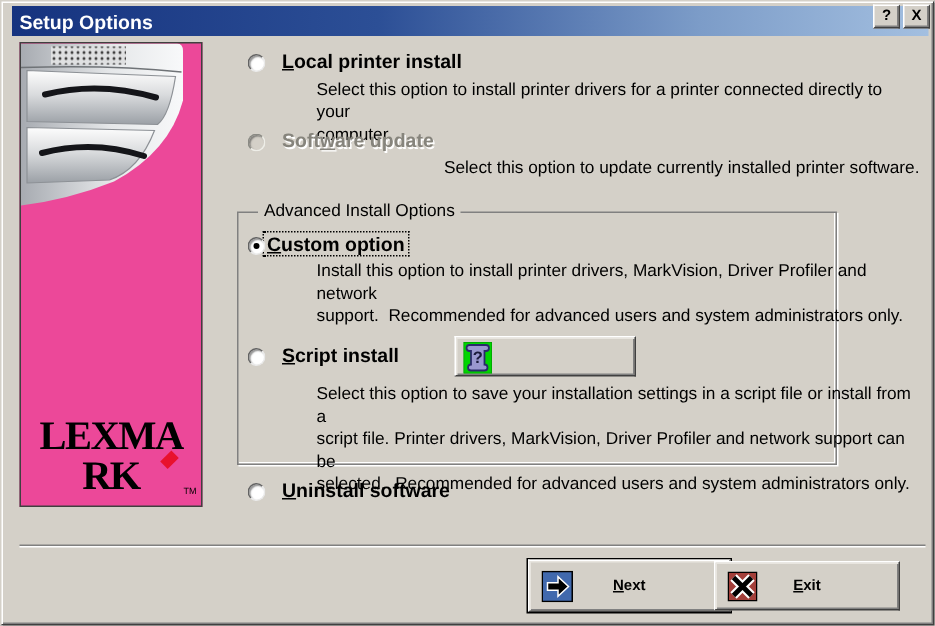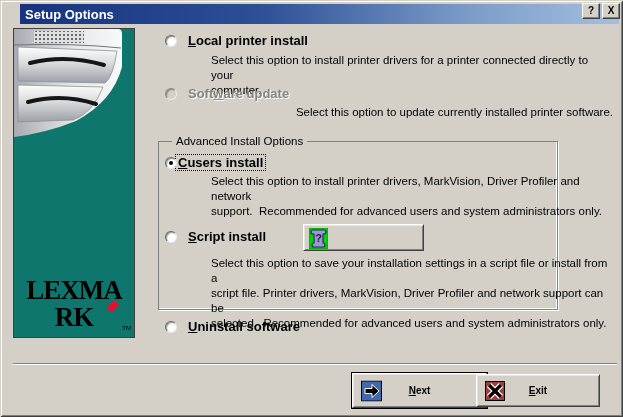--- a/index.html
+++ b/index.html
@@ -1,42 +1,42 @@
 <!DOCTYPE html>
 <html><head>
 <meta charset="utf-8">
 <style>
   html,body{margin:0;padding:0;}
   body{font-family:"Liberation Sans",sans-serif;background:#808080;}
   .window{position:relative;width:623px;height:417px;background:#d4d0c8;overflow:hidden;
     box-shadow:inset 1px 1px 0 #d4d0c8, inset -1px -1px 0 #404040,
                inset 2px 2px 0 #ffffff, inset -2px -2px 0 #808080;}
-  .titlebar{position:absolute;left:20px;top:4px;right:4px;height:20px;
+  .titlebar{position:absolute;left:8px;top:4px;right:4px;height:20px;
     background:linear-gradient(to right,#16337f 0%,#2c4f96 40%,#7c9cc8 75%,#a3bfe0 100%);
     display:flex;align-items:center;padding-left:5px;box-sizing:border-box;}
   .title-text{color:#ffffff;font-weight:bold;font-size:13px;letter-spacing:0px;}
   .tb-btns{position:absolute;right:3px;top:3px;display:flex;gap:2px;}
   .tb-btn{width:16px;height:14px;background:#d4d0c8;border:1px solid;
     border-color:#ffffff #404040 #404040 #ffffff;box-shadow:inset -1px -1px 0 #808080;
     font-size:10px;font-weight:bold;color:#000;display:flex;align-items:center;justify-content:center;
     font-family:"Liberation Sans",sans-serif;line-height:1;cursor:default;}
   
-  .panel{position:absolute;left:13px;top:28px;width:120px;height:308px;background:#0f766e;
+  .panel{position:absolute;left:13px;top:28px;width:120px;height:308px;background:#ec4899;
     border:1px solid #404040;}
   .printer{position:absolute;left:0;top:0;}
   .logo{position:absolute;left:0;right:0;bottom:6px;text-align:center;
     font-family:"Liberation Serif",serif;font-weight:bold;font-size:27px;color:#000;
     letter-spacing:-1px;line-height:1;}
   .logo-a{position:relative;display:inline-block;}
   .logo-diamond{position:absolute;left:50%;bottom:-6px;width:7px;height:7px;background:#e8112d;
     transform:translateX(-50%) rotate(45deg) scaleY(1.5);}
   .logo-tm{position:absolute;right:3px;bottom:0px;font-size:6px;font-family:"Liberation Sans",sans-serif;
     font-weight:normal;letter-spacing:0;}
   
-  .opt-row{position:absolute;display:flex;align-items:flex-start;}
+  .opt-row{position:absolute;display:flex;align-items:center;}
   .radio{width:12px;height:12px;border-radius:50%;background:#fff;box-sizing:border-box;
     border:1px solid;border-color:#636363 #e9e9e9 #e9e9e9 #636363;
     box-shadow:inset 1px 1px 1px rgba(64,64,64,.55);position:relative;flex:none;margin-top:2px;}
   .radio.checked::after{content:"";position:absolute;left:3px;top:3px;width:4px;height:4px;
     border-radius:50%;background:#000;}
   .radio.disabled{background:#d4d0c8;border-color:#8a8a84 #eeeee8 #eeeee8 #8a8a84;}
   .opt-label{margin-left:11px;font-size:13px;font-weight:bold;color:#000;line-height:15px;white-space:nowrap;}
   .opt-label.disabled{color:#86847c;text-shadow:1px 1px 0 #ffffff;}
   .focusrect{border:1px dotted #000;padding:0 2px;margin:-1px -2px;}
   .u{text-decoration:underline;}
@@ -125,23 +125,23 @@
     <span class="opt-label disabled"><span>Soft</span><span class="u">w</span><span>are update</span></span>
   </div>
   <div class="desc" style="top:105px;text-align:right;">Select this option to update currently installed printer software.</div>
 
   <div class="groupbox">
     <span class="group-label">Advanced Install Options</span>
   </div>
 
   <div class="opt-row" style="left:165px;top:155px;">
     <span class="radio checked"></span>
-    <span class="opt-label focusrect"><span class="u">C</span><span>users install</span></span>
+    <span class="opt-label focusrect"><span class="u">C</span><span>ustom option</span></span>
   </div>
-  <div class="desc" style="top:174px;">Select this option to install printer drivers, MarkVision, Driver Profiler and network
+  <div class="desc" style="top:174px;">Install this option to install printer drivers, MarkVision, Driver Profiler and network
 support.  Recommended for advanced users and system administrators only.</div>
 
   <div class="opt-row" style="left:165px;top:229px;">
     <span class="radio"></span>
     <span class="opt-label"><span class="u">S</span><span>cript install</span></span>
   </div>
 
   <div class="btn btn-script">
     <svg class="ic" width="19" height="21" viewBox="0 0 19 21">
       <rect x="0" y="0" width="19" height="21" fill="#00d400" stroke="#00a000" stroke-width="1"></rect>

